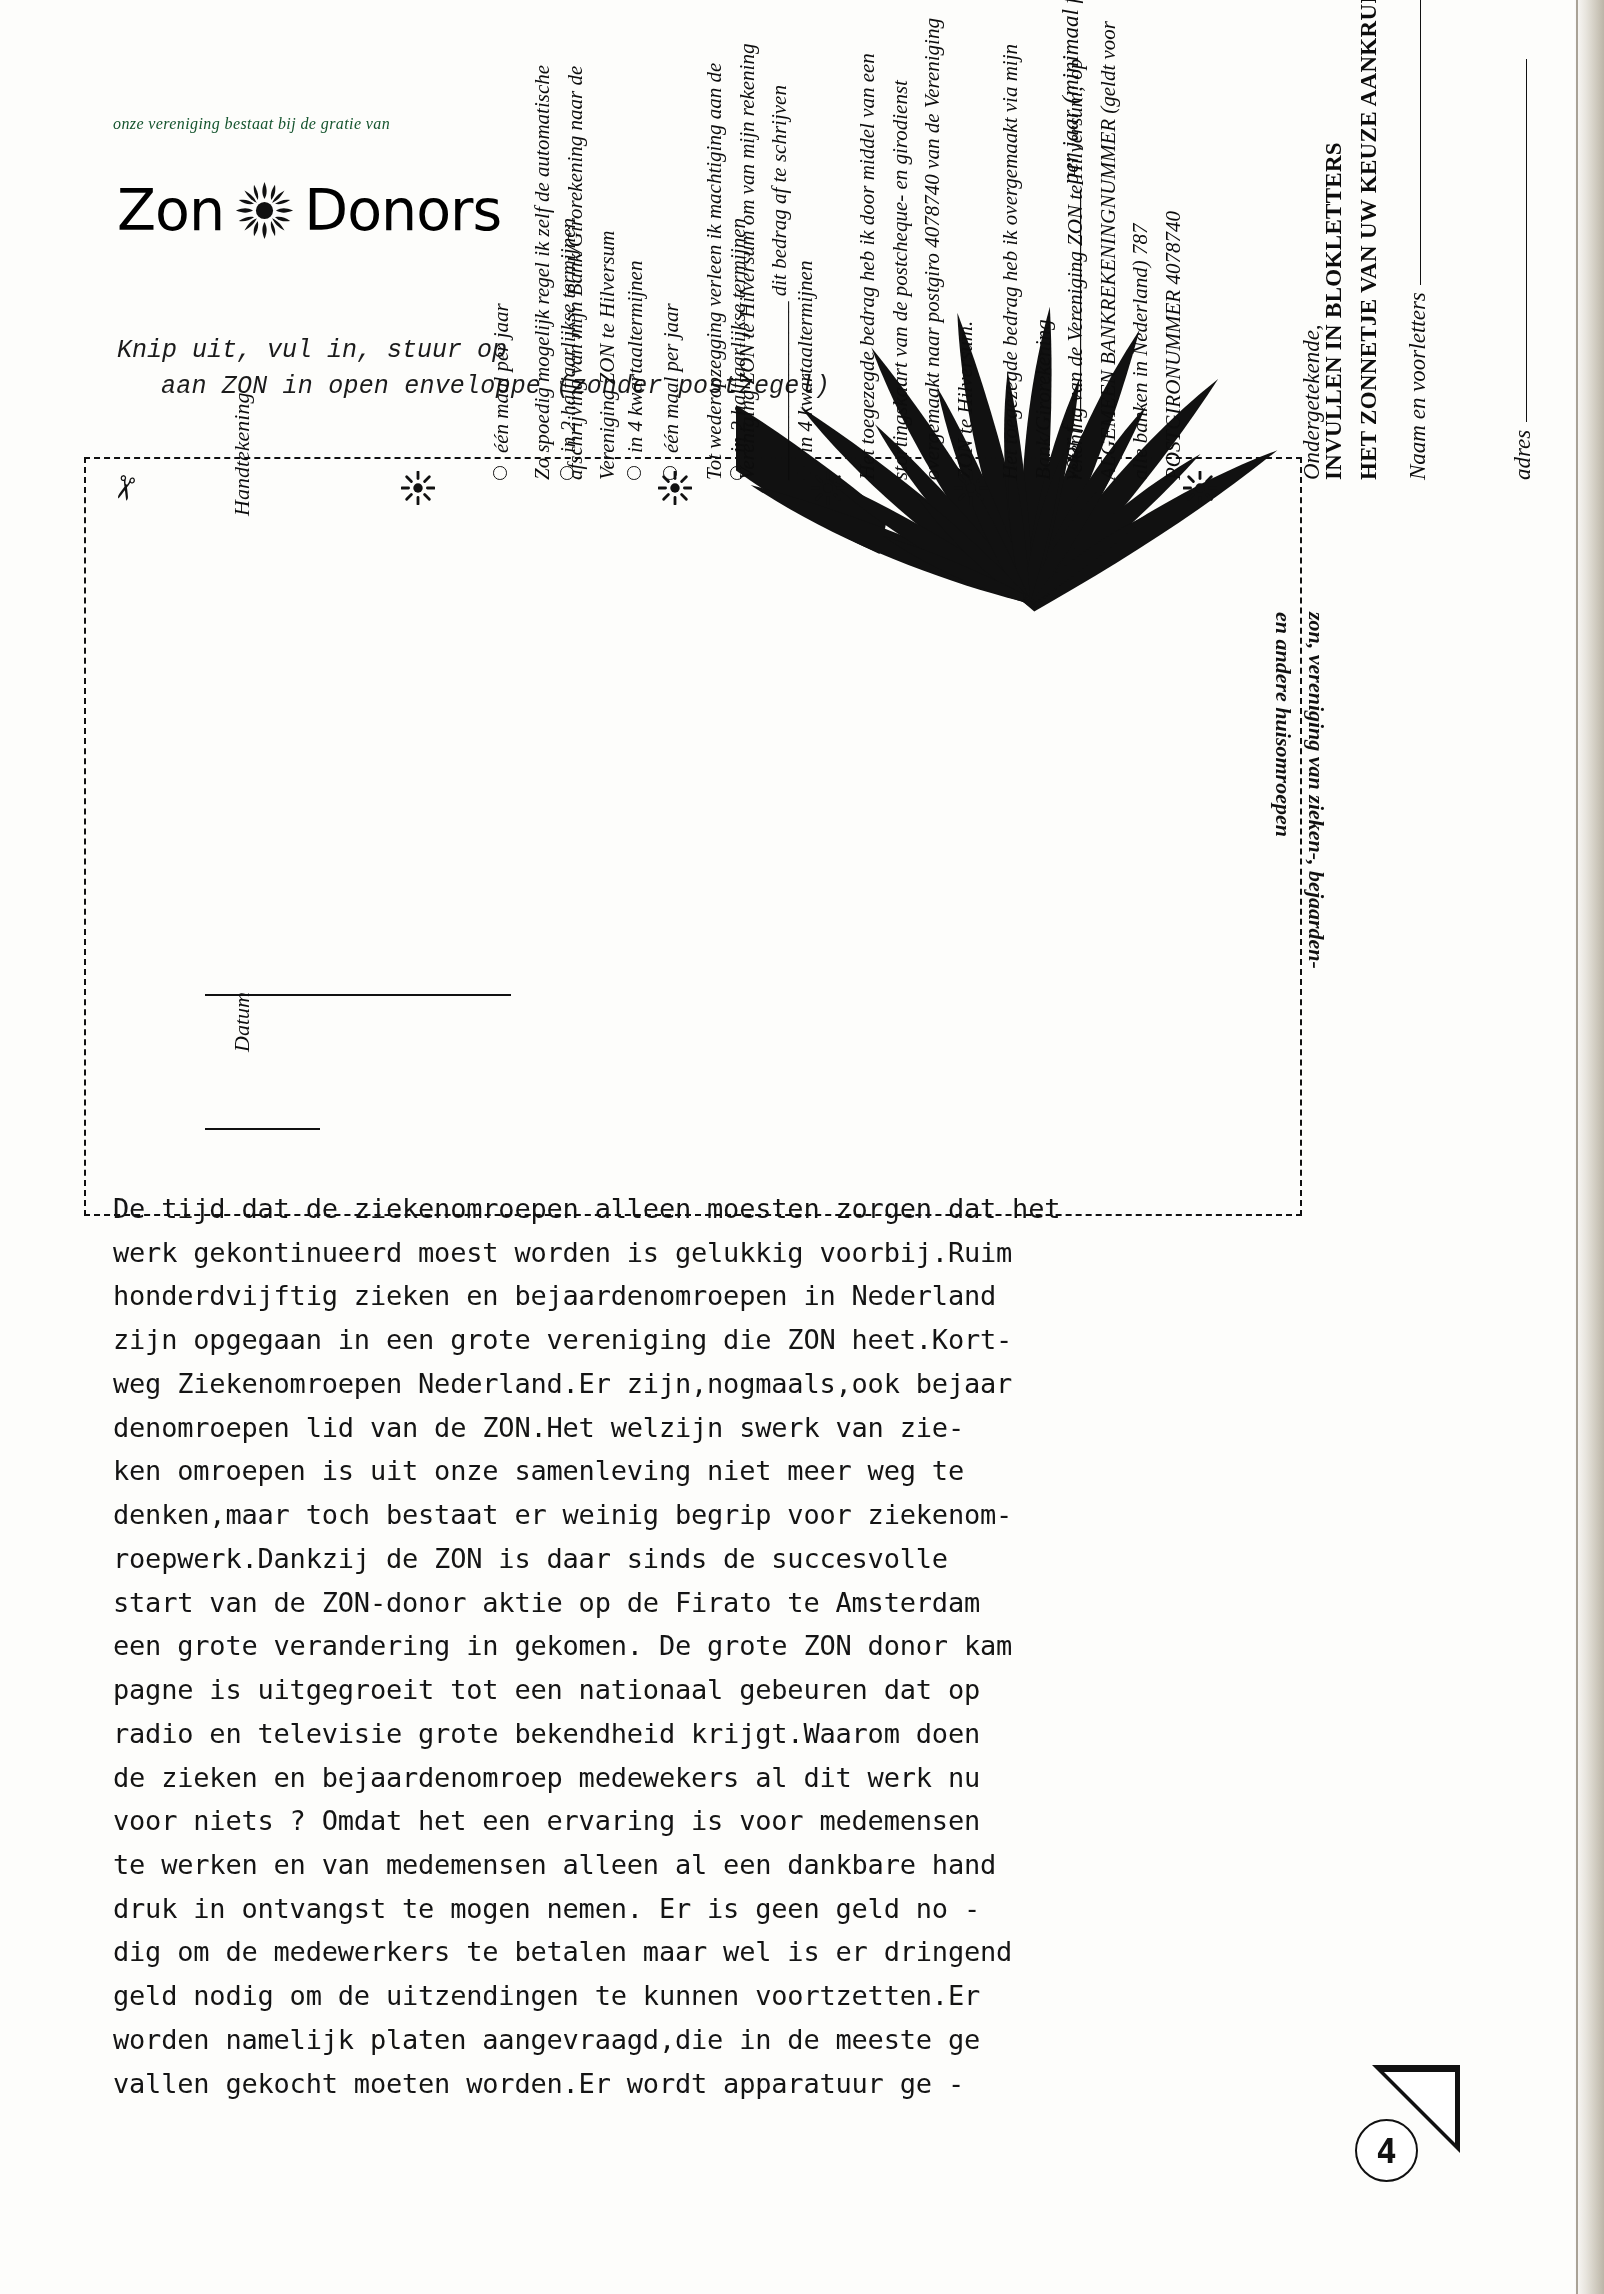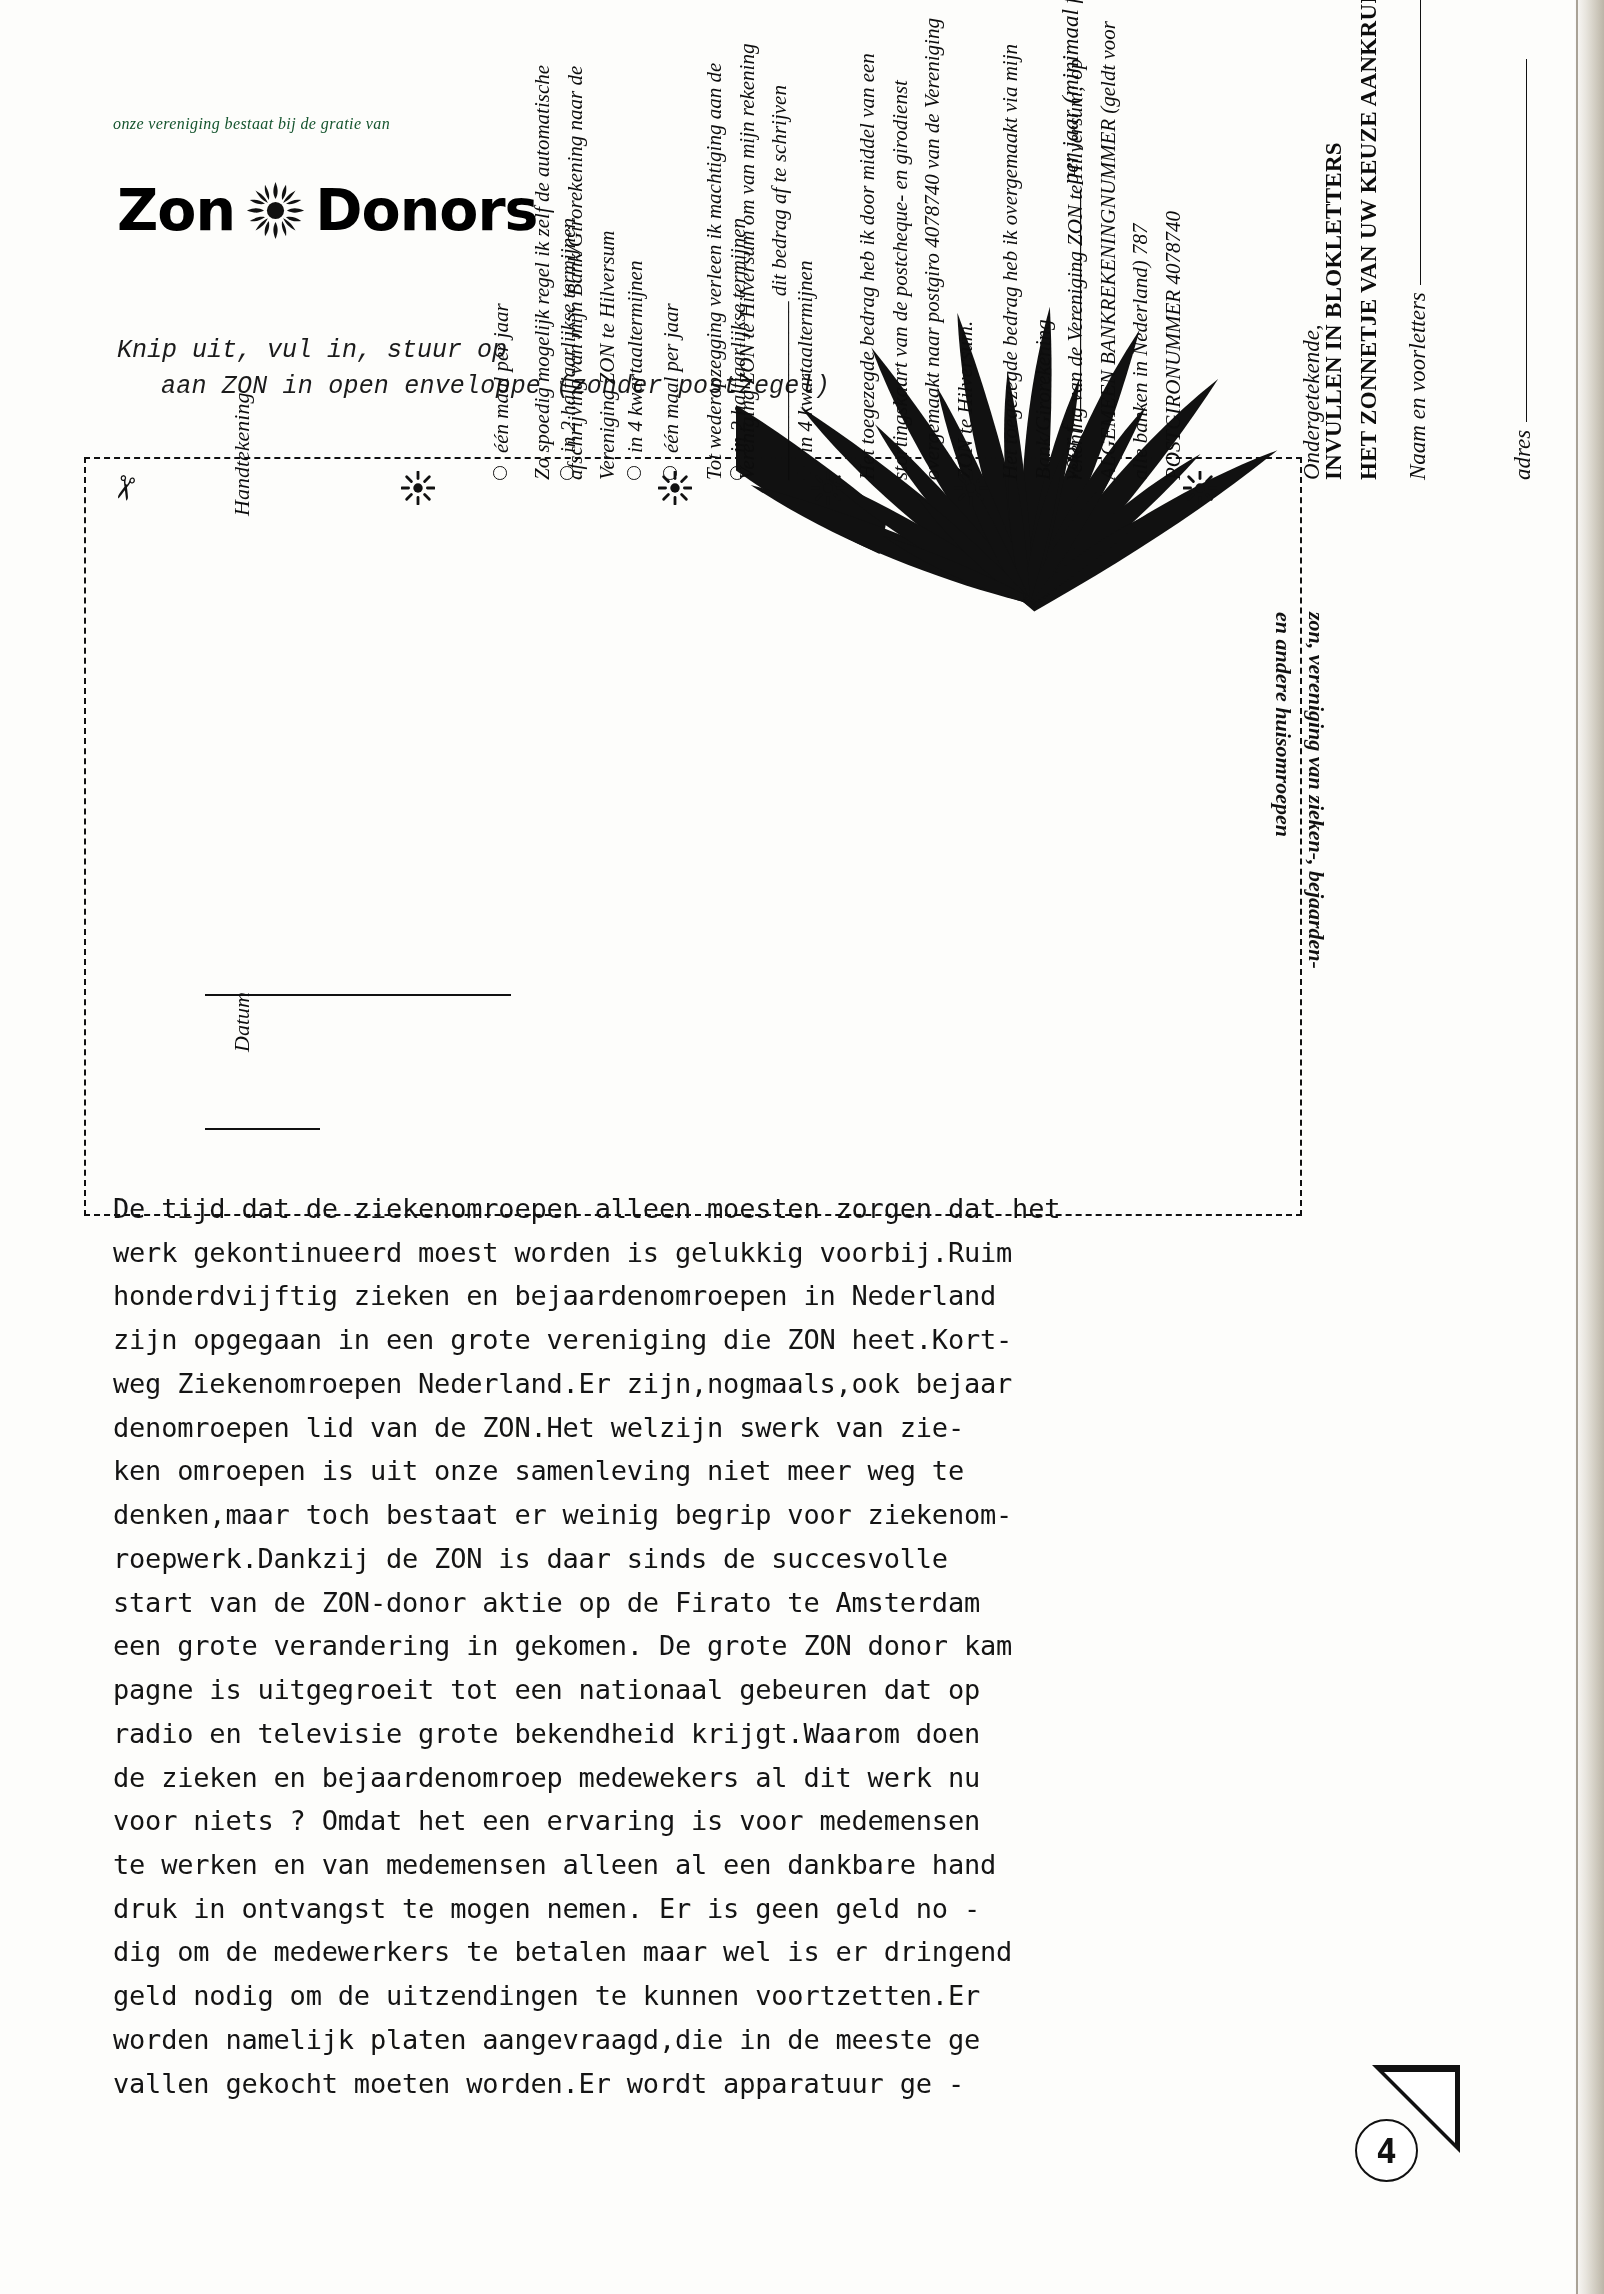--- a/index.html
+++ b/index.html
@@ -42,21 +42,21 @@
   .logo-row {
     position: absolute;
     left: 117px; top: 177px;
     display: flex;
     align-items: center;
     gap: 9.6px;
   }
   .logo-word {
     font-family: "DejaVu Sans", sans-serif;
     font-size: 57px;
-    font-weight: 700;
+    font-weight: 400;
     color: #000;
     letter-spacing: -1px;
     text-align: right;
   }
   .logo-sun {
     width: 61px; height: 61px;
     position: relative;
     display: inline-block;
   }
 

